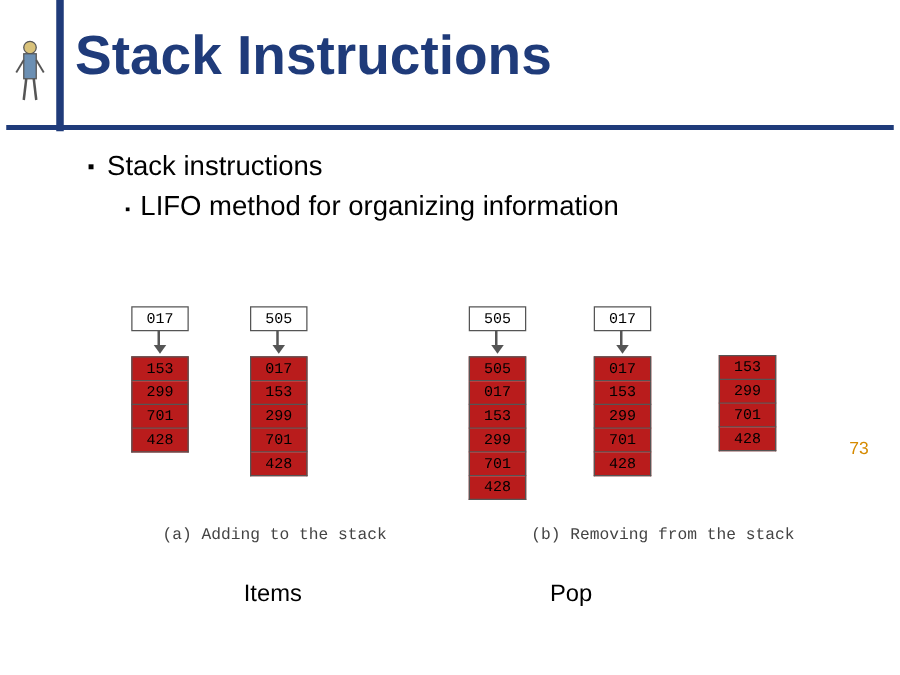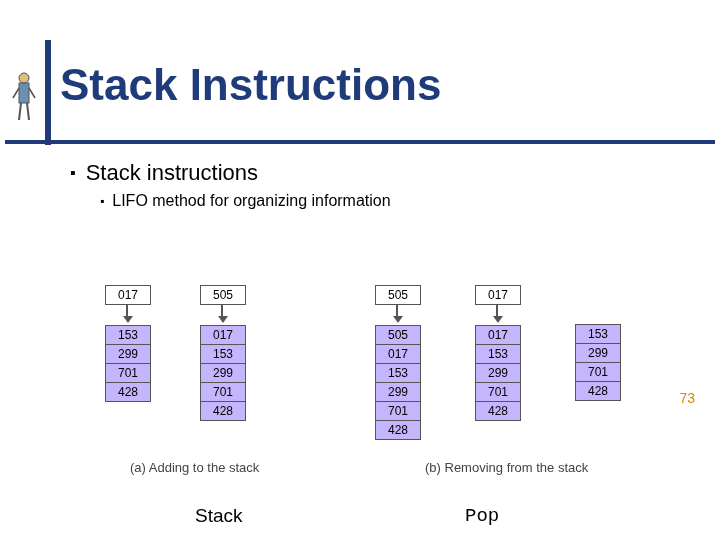--- a/index.html
+++ b/index.html
@@ -10,21 +10,20 @@
     background: #fff;
     font-family: Arial, Helvetica, sans-serif;
     color: #000;
     overflow: hidden;
   }
   .slide {
     position: relative;
     width: 720px;
     height: 384px;
     box-sizing: border-box;
-    margin-top: 40px;
   }
   
   .vbar {
     position: absolute;
     left: 45px;
     top: 0;
     width: 6px;
     height: 105px;
     background: #1f3b7a;
   }
@@ -61,41 +60,41 @@
     font-size: 22px;
     margin-bottom: 6px;
   }
   .bullet-lvl1::before {
     content: "▪";
     font-size: 16px;
     margin-right: 10px;
     vertical-align: 2px;
   }
   .bullet-lvl2 {
-    font-size: 16px;
+    font-size: 22px;
     margin-left: 30px;
     margin-bottom: 2px;
     padding-left: 18px;
     text-indent: -18px;
   }
   .bullet-lvl2::before {
     content: "▪";
     font-size: 12px;
     margin-right: 8px;
     vertical-align: 1px;
   }
 
   
   .diagram {
     position: absolute;
     left: 95px;
     top: 245px;
     width: 560px;
     height: 210px;
-    font-family: Liberation Sans, sans-serif;
+    font-family: Liberation Mono, monospace;
   }
   .stack-group {
     position: absolute;
     top: 0;
   }
   .top-val {
     border: 1px solid #555;
     width: 44px;
     height: 18px;
     line-height: 18px;
@@ -107,21 +106,21 @@
     margin-top: 20px;
   }
   .cell {
     border: 1px solid #555;
     border-top: none;
     width: 44px;
     height: 18px;
     line-height: 18px;
     font-size: 12px;
     text-align: center;
-    background: #c4b5fd;
+    background: #b91c1c;
   }
   .cell:first-child {
     border-top: 1px solid #555;
   }
   .arrow {
     position: absolute;
     left: 22px;
     top: 19px;
     width: 0;
     height: 0;
@@ -155,21 +154,21 @@
   }
   .caption.c1 { left: 35px; }
   .caption.c2 { left: 330px; }
 
   .op-label {
     position: absolute;
     top: 465px;
     font-size: 19px;
   }
   .op-label.push { left: 195px; }
-  .op-label.pop  { left: 465px; font-family: Liberation Mono, monospace; }
+  .op-label.pop  { left: 440px; }
 
   .footer-left {
     position: absolute;
     left: 70px;
     bottom: 18px;
     font-size: 13px;
     color: #444;
   }
   .footer-right {
     position: absolute;
@@ -262,18 +261,18 @@
         <div class="cell">299</div>
         <div class="cell">701</div>
         <div class="cell">428</div>
       </div>
     </div>
 
     <div class="caption c1">(a) Adding to the stack</div>
     <div class="caption c2">(b) Removing from the stack</div>
   </div>
 
-  <div class="op-label push">Stack</div>
+  <div class="op-label push">Items</div>
   <div class="op-label pop">Pop</div>
 
   <div class="footer-right">73</div>
 
 </div>
 
 </body></html>

